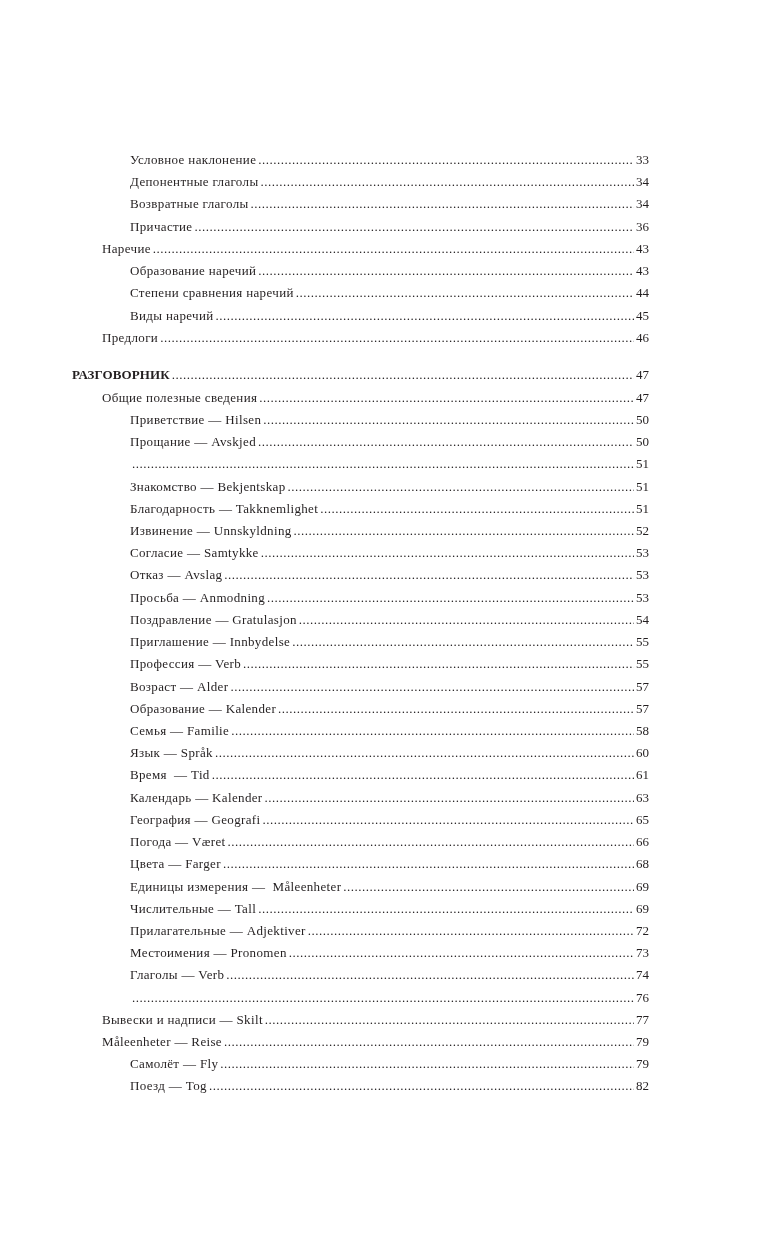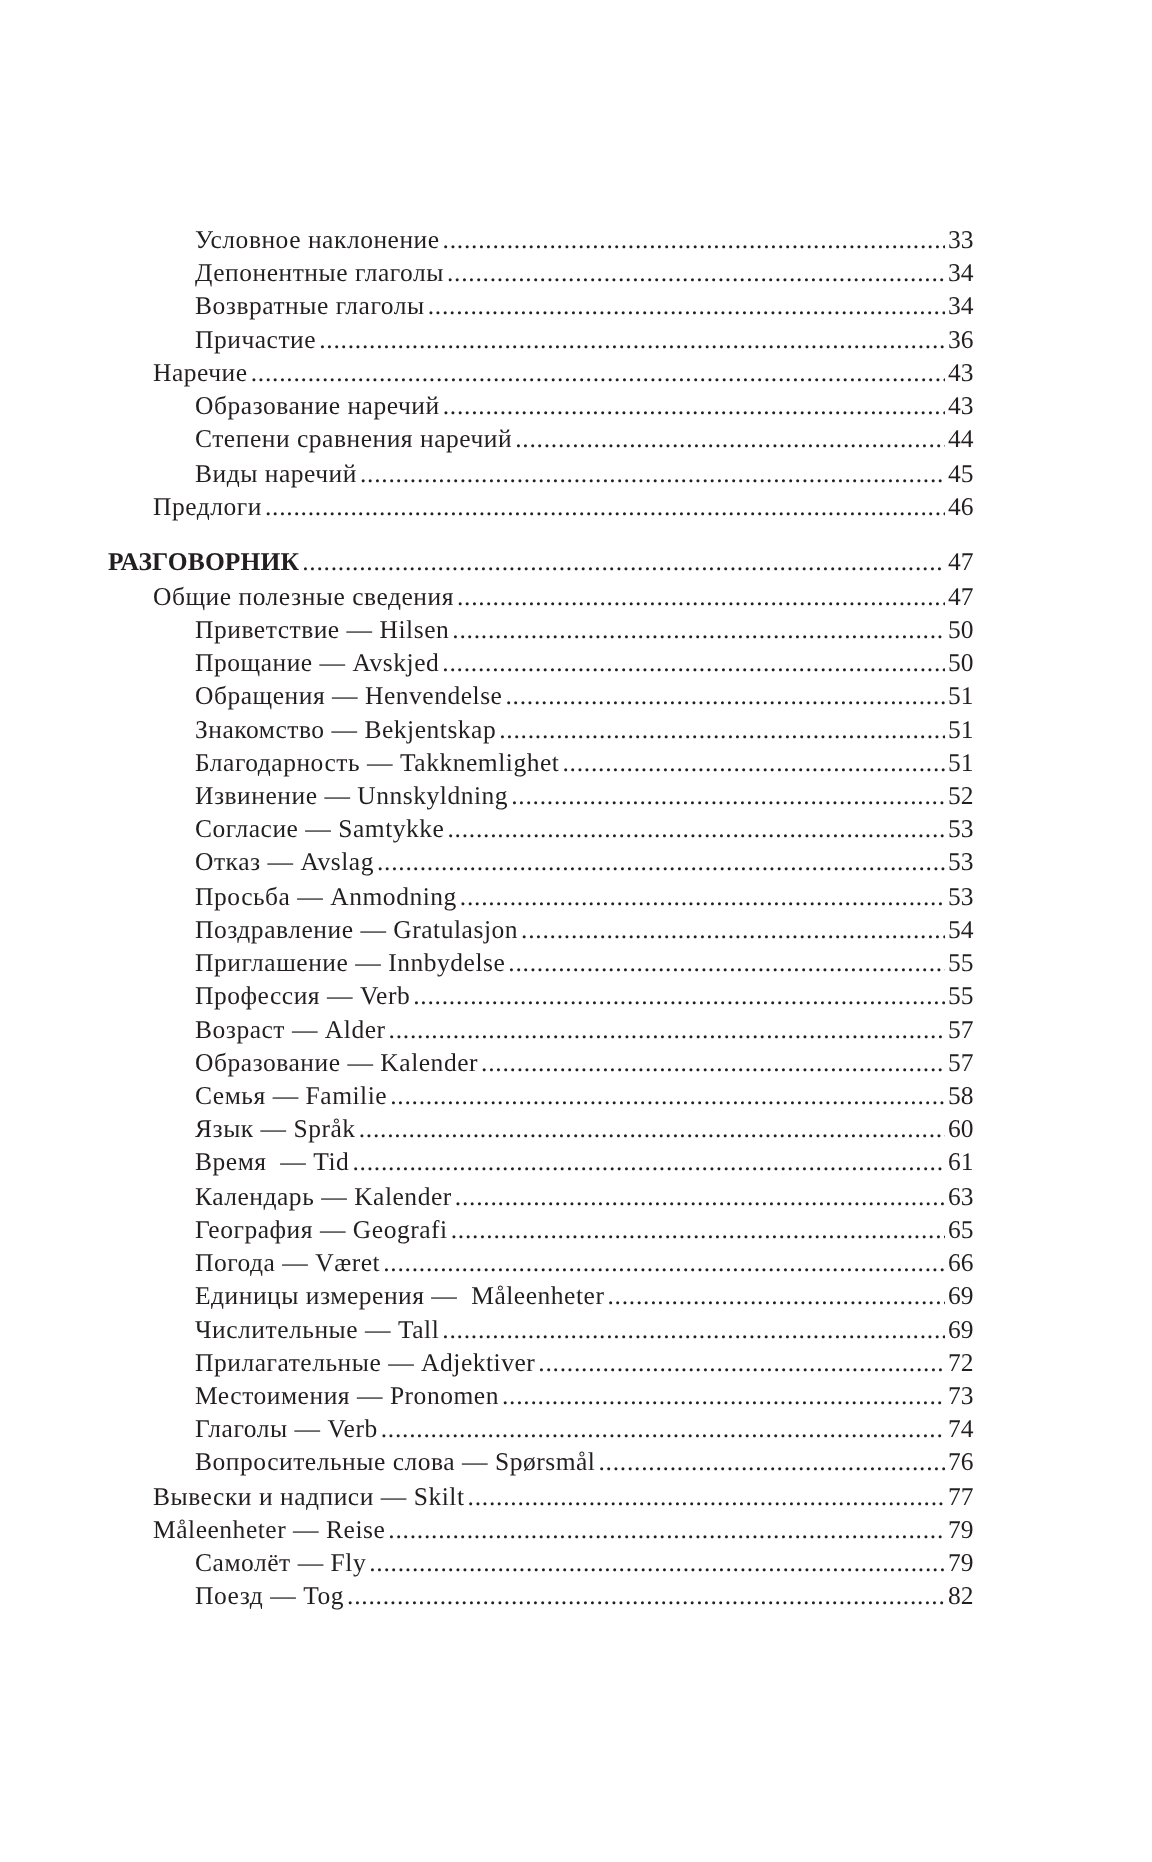--- a/index.html
+++ b/index.html
@@ -18,21 +18,21 @@
     .toc {
       position: absolute;
       left: 72px;
       top: 149px;
       width: 577px;
     }
     .toc-row {
       display: flex;
       align-items: baseline;
       height: 22.23px;
-      font-size: 17px;
+      font-size: 13px;
       line-height: 22.23px;
       white-space: nowrap;
       letter-spacing: 0.35px;
     }
     .toc-row.level-0 { padding-left: 0; }
     .toc-row.level-1 { padding-left: 30px; }
     .toc-row.level-2 { padding-left: 58px; }
     .toc-row.heading { font-weight: bold; letter-spacing: 0.1px; }
     .toc-row.gap-before { margin-top: 15.5px; }
     .toc-title { flex: 0 0 auto; }
@@ -116,21 +116,20 @@
     <span class="toc-title">Приветствие — Hilsen</span>
     <span class="toc-leader"></span>
     <span class="toc-page">50</span>
   </div>
   <div class="toc-row level-2">
     <span class="toc-title">Прощание — Avskjed</span>
     <span class="toc-leader"></span>
     <span class="toc-page">50</span>
   </div>
   <div class="toc-row level-2">
-    <span class="toc-title">Обращения — Henvendelse</span>
     <span class="toc-leader"></span>
     <span class="toc-page">51</span>
   </div>
   <div class="toc-row level-2">
     <span class="toc-title">Знакомство — Bekjentskap</span>
     <span class="toc-leader"></span>
     <span class="toc-page">51</span>
   </div>
   <div class="toc-row level-2">
     <span class="toc-title">Благодарность — Takknemlighet</span>
@@ -206,20 +205,25 @@
     <span class="toc-title">География — Geografi</span>
     <span class="toc-leader"></span>
     <span class="toc-page">65</span>
   </div>
   <div class="toc-row level-2">
     <span class="toc-title">Погода — Været</span>
     <span class="toc-leader"></span>
     <span class="toc-page">66</span>
   </div>
   <div class="toc-row level-2">
+    <span class="toc-title">Цвета — Farger</span>
+    <span class="toc-leader"></span>
+    <span class="toc-page">68</span>
+  </div>
+  <div class="toc-row level-2">
     <span class="toc-title" style="white-space: pre; text-align: center;">Единицы измерения —  Måleenheter</span>
     <span class="toc-leader"></span>
     <span class="toc-page">69</span>
   </div>
   <div class="toc-row level-2">
     <span class="toc-title">Числительные — Tall</span>
     <span class="toc-leader"></span>
     <span class="toc-page">69</span>
   </div>
   <div class="toc-row level-2">
@@ -231,21 +235,20 @@
     <span class="toc-title">Местоимения — Pronomen</span>
     <span class="toc-leader"></span>
     <span class="toc-page">73</span>
   </div>
   <div class="toc-row level-2">
     <span class="toc-title">Глаголы — Verb</span>
     <span class="toc-leader"></span>
     <span class="toc-page">74</span>
   </div>
   <div class="toc-row level-2">
-    <span class="toc-title">Вопросительные слова — Spørsmål</span>
     <span class="toc-leader"></span>
     <span class="toc-page">76</span>
   </div>
   <div class="toc-row level-1">
     <span class="toc-title">Вывески и надписи — Skilt</span>
     <span class="toc-leader"></span>
     <span class="toc-page">77</span>
   </div>
   <div class="toc-row level-1">
     <span class="toc-title">Måleenheter — Reise</span>

